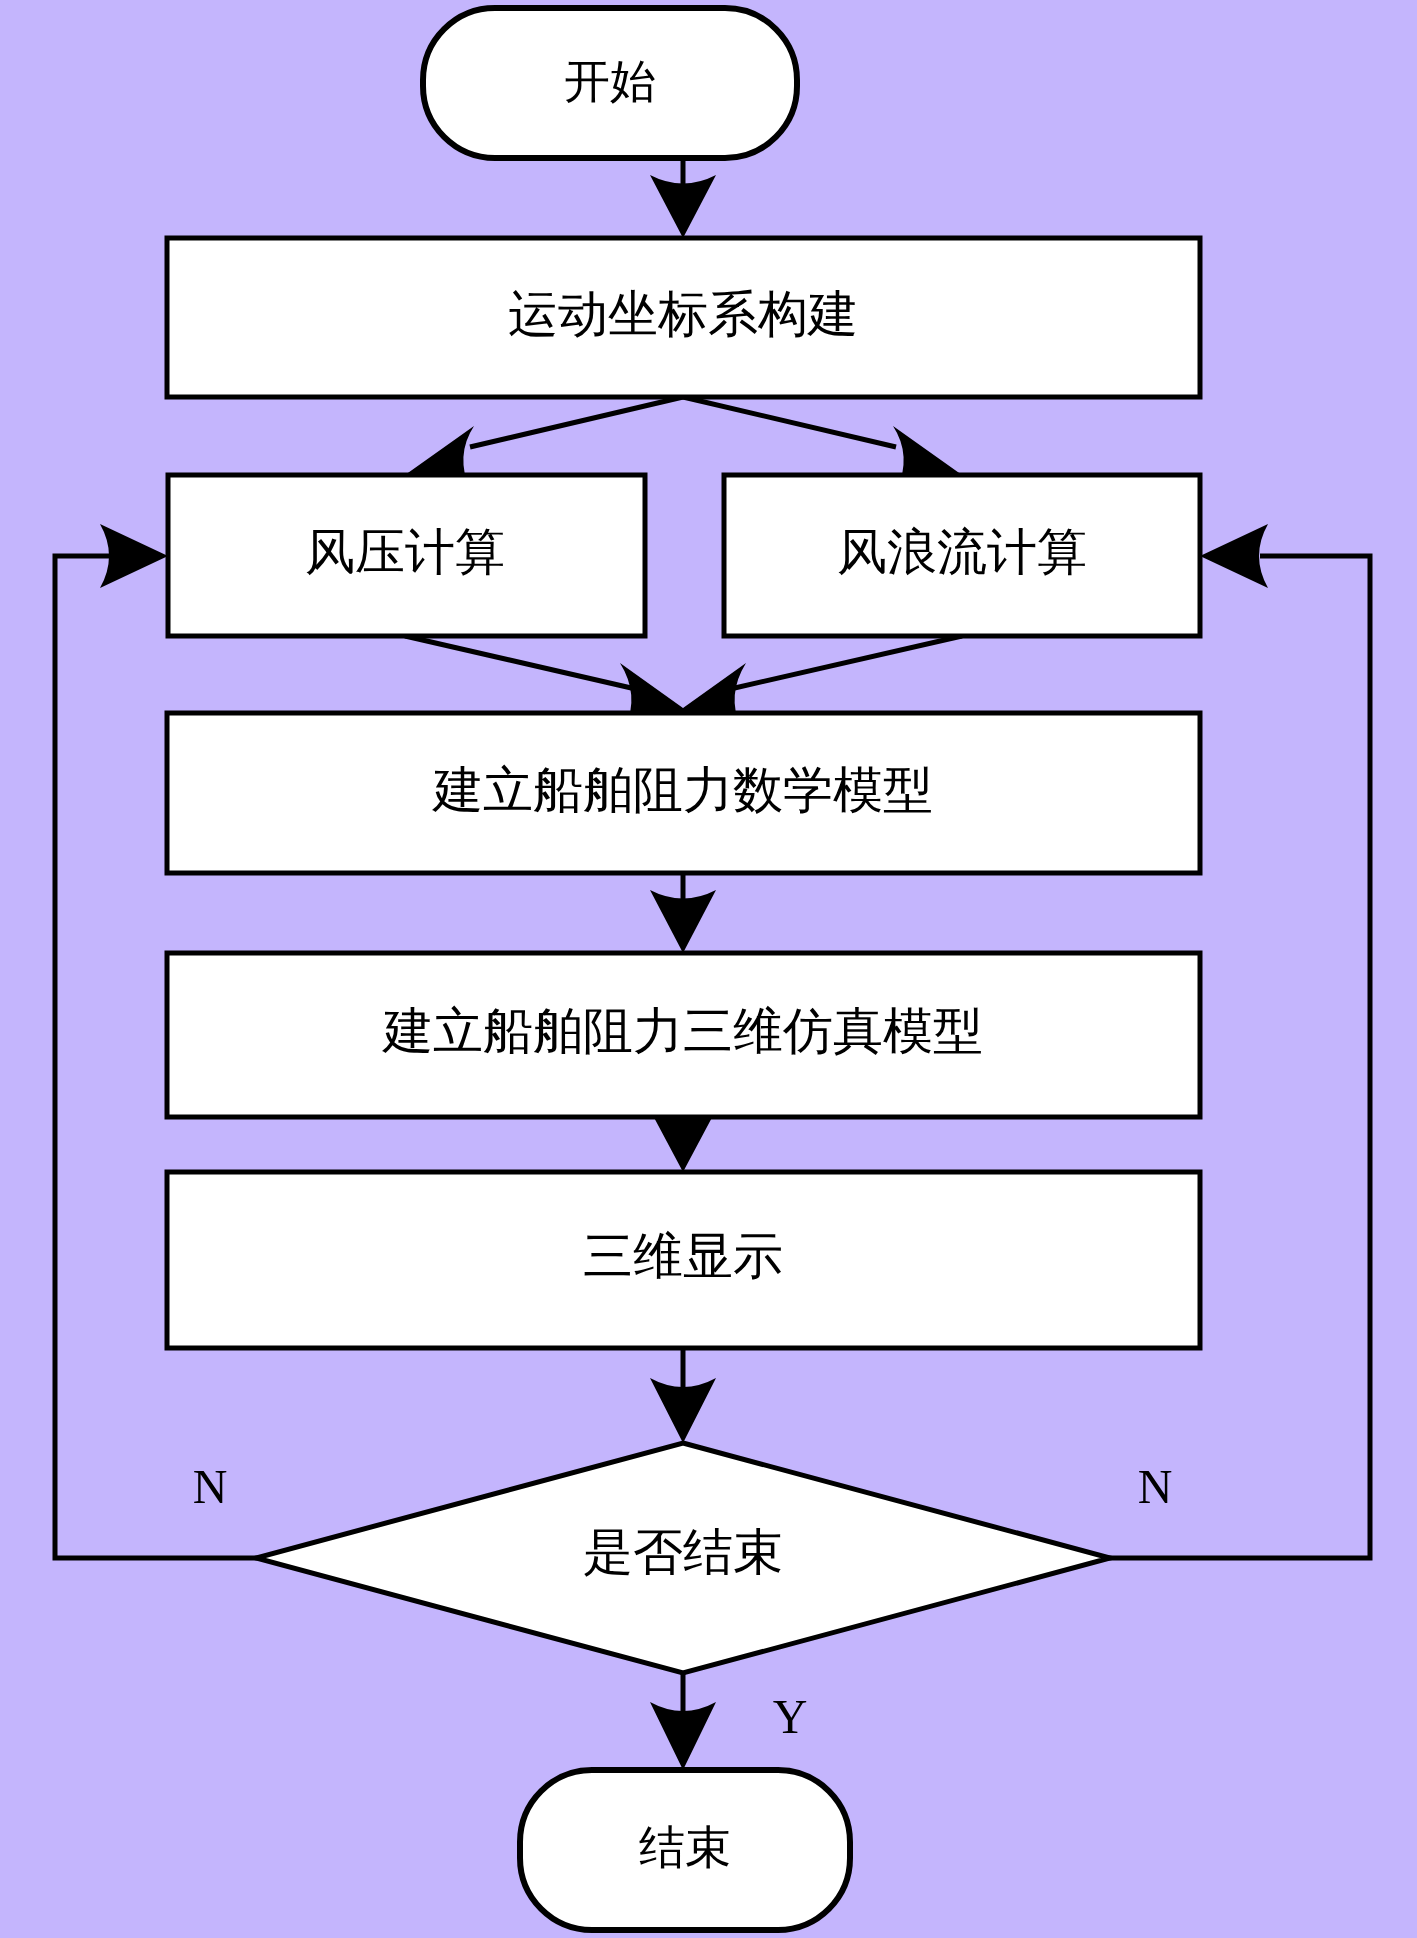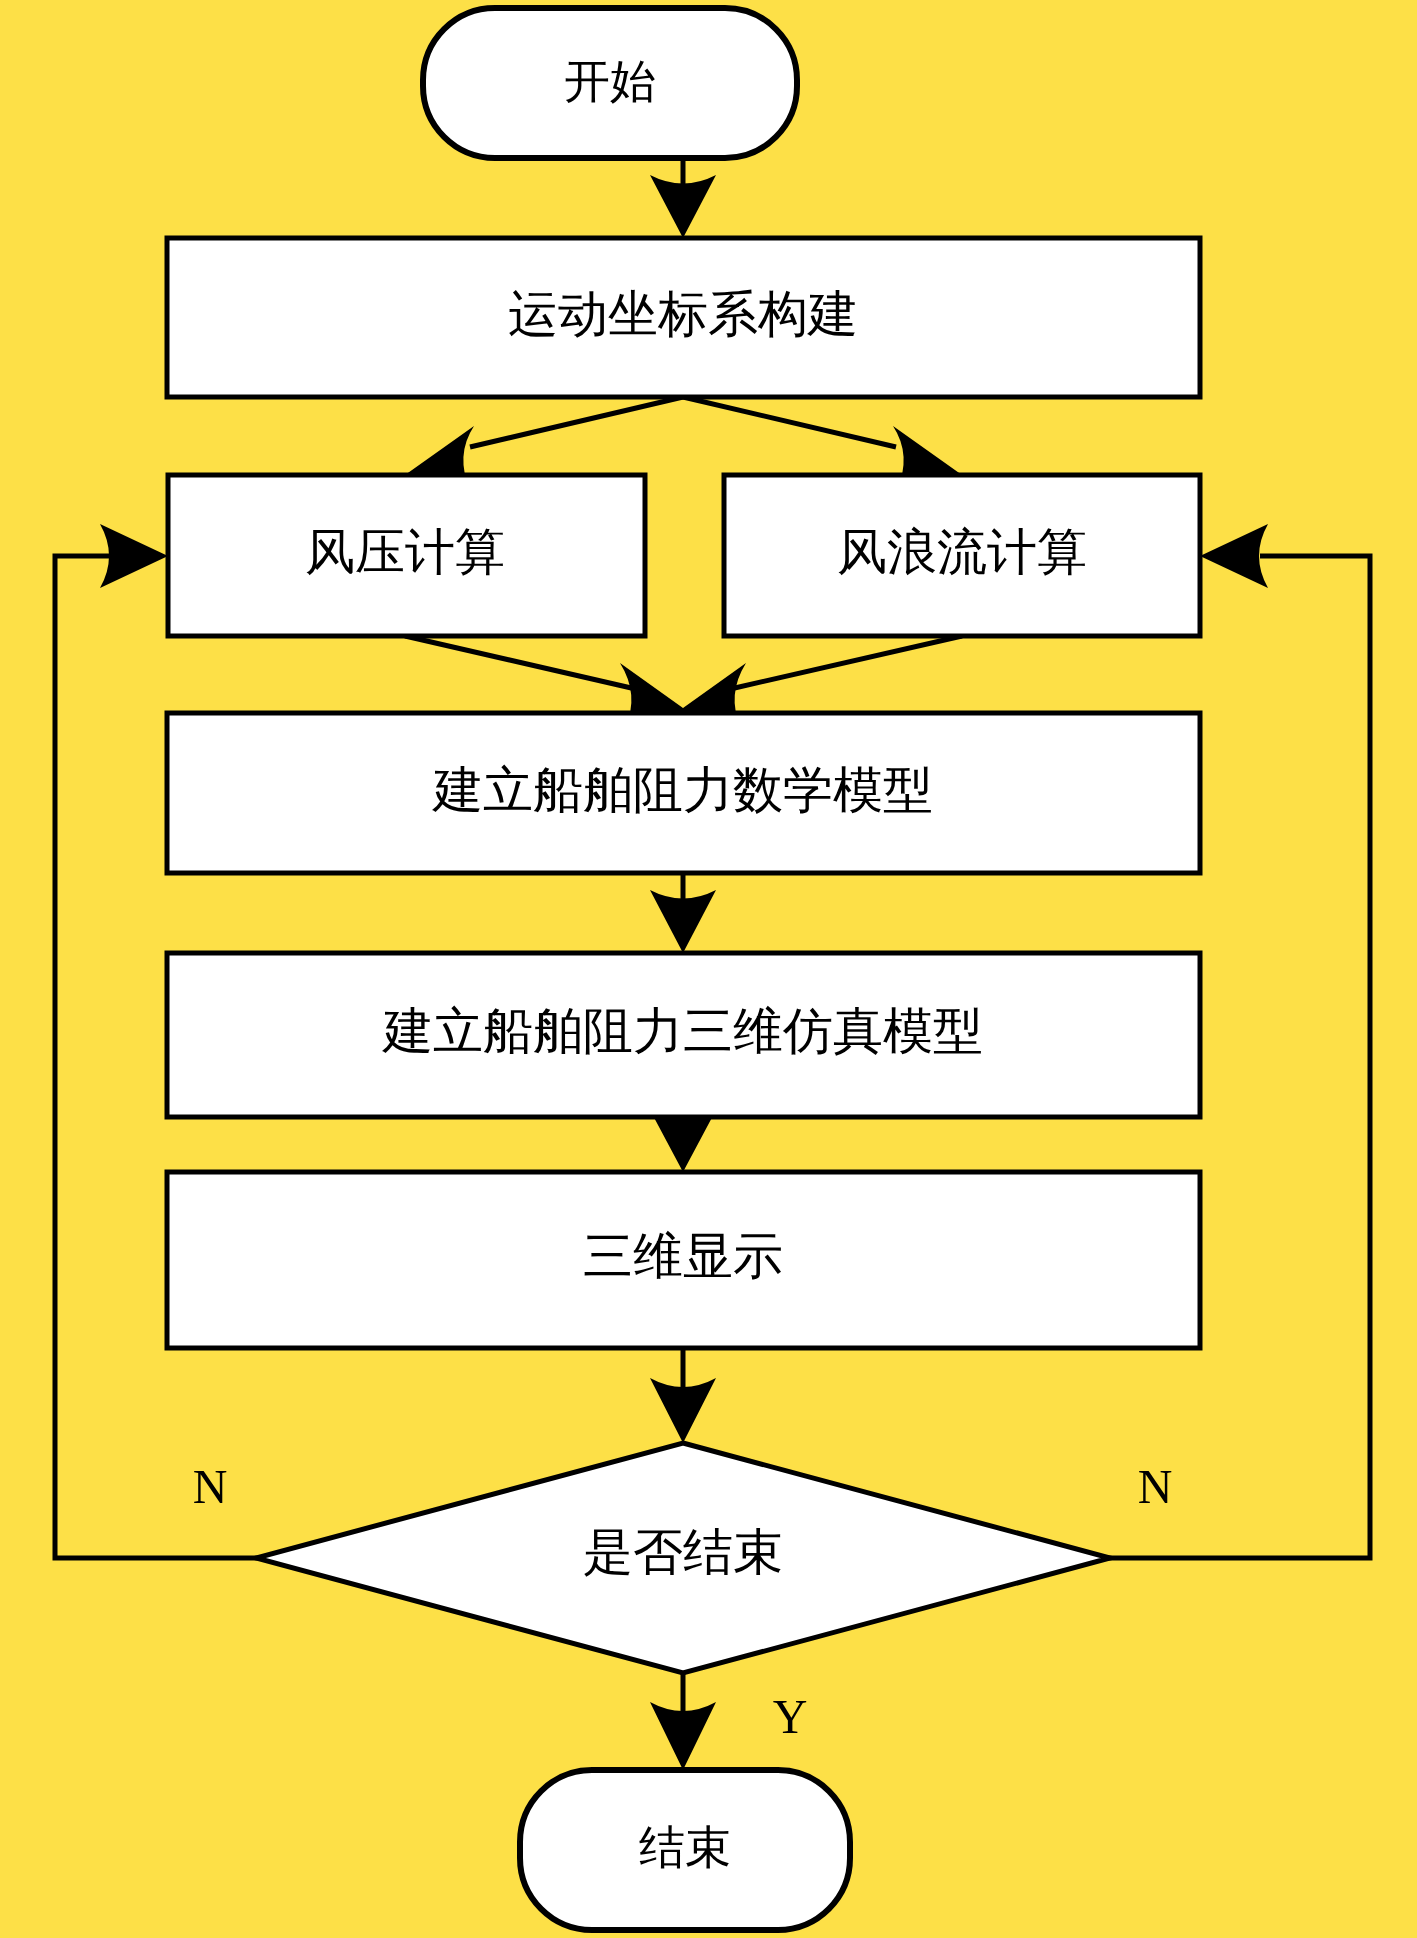--- a/index.html
+++ b/index.html
@@ -11,21 +11,21 @@
   body {
     width: 1417px;
     height: 1938px;
     font-family: "Liberation Serif", "DejaVu Serif", serif;
     overflow: hidden;
   }
   #flowchart-root {
     position: relative;
     width: 1417px;
     height: 1938px;
-    background: #fde047;
+    background: #c4b5fd;
   }
   svg.diagram {
     position: absolute;
     top: 0;
     left: 0;
     width: 1417px;
     height: 1938px;
     display: block;
   }
   .shape-stroke {

